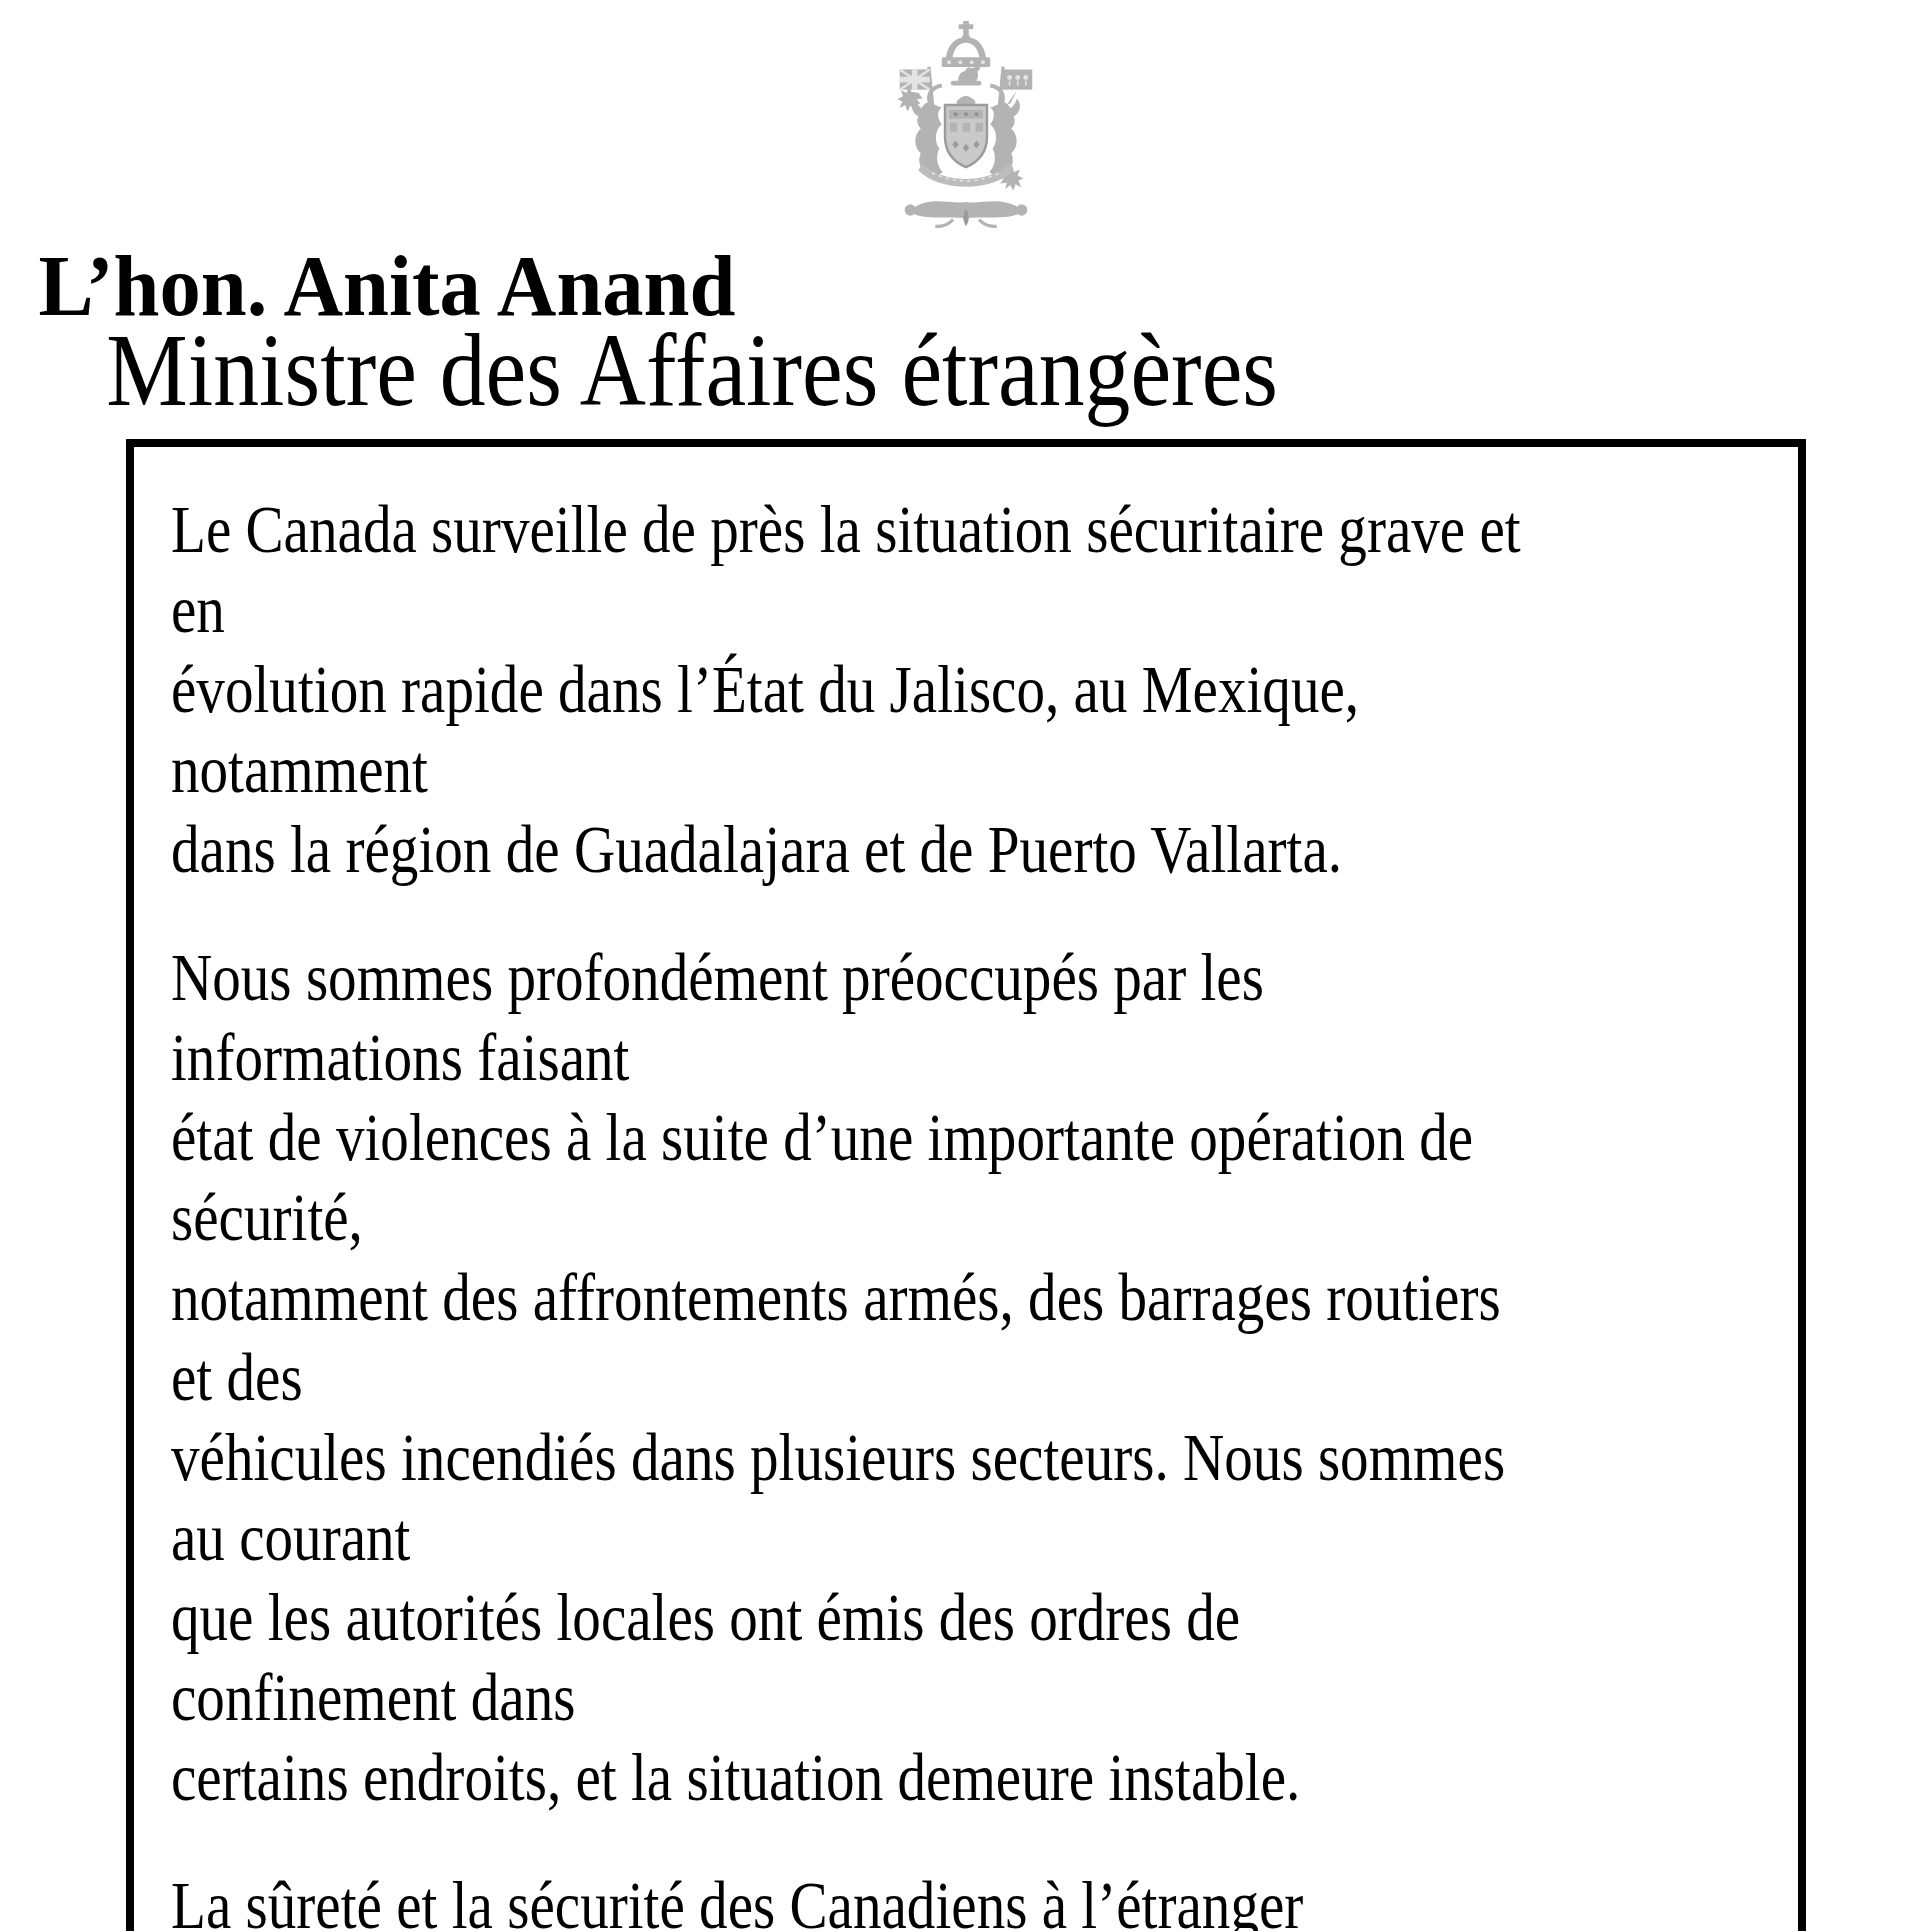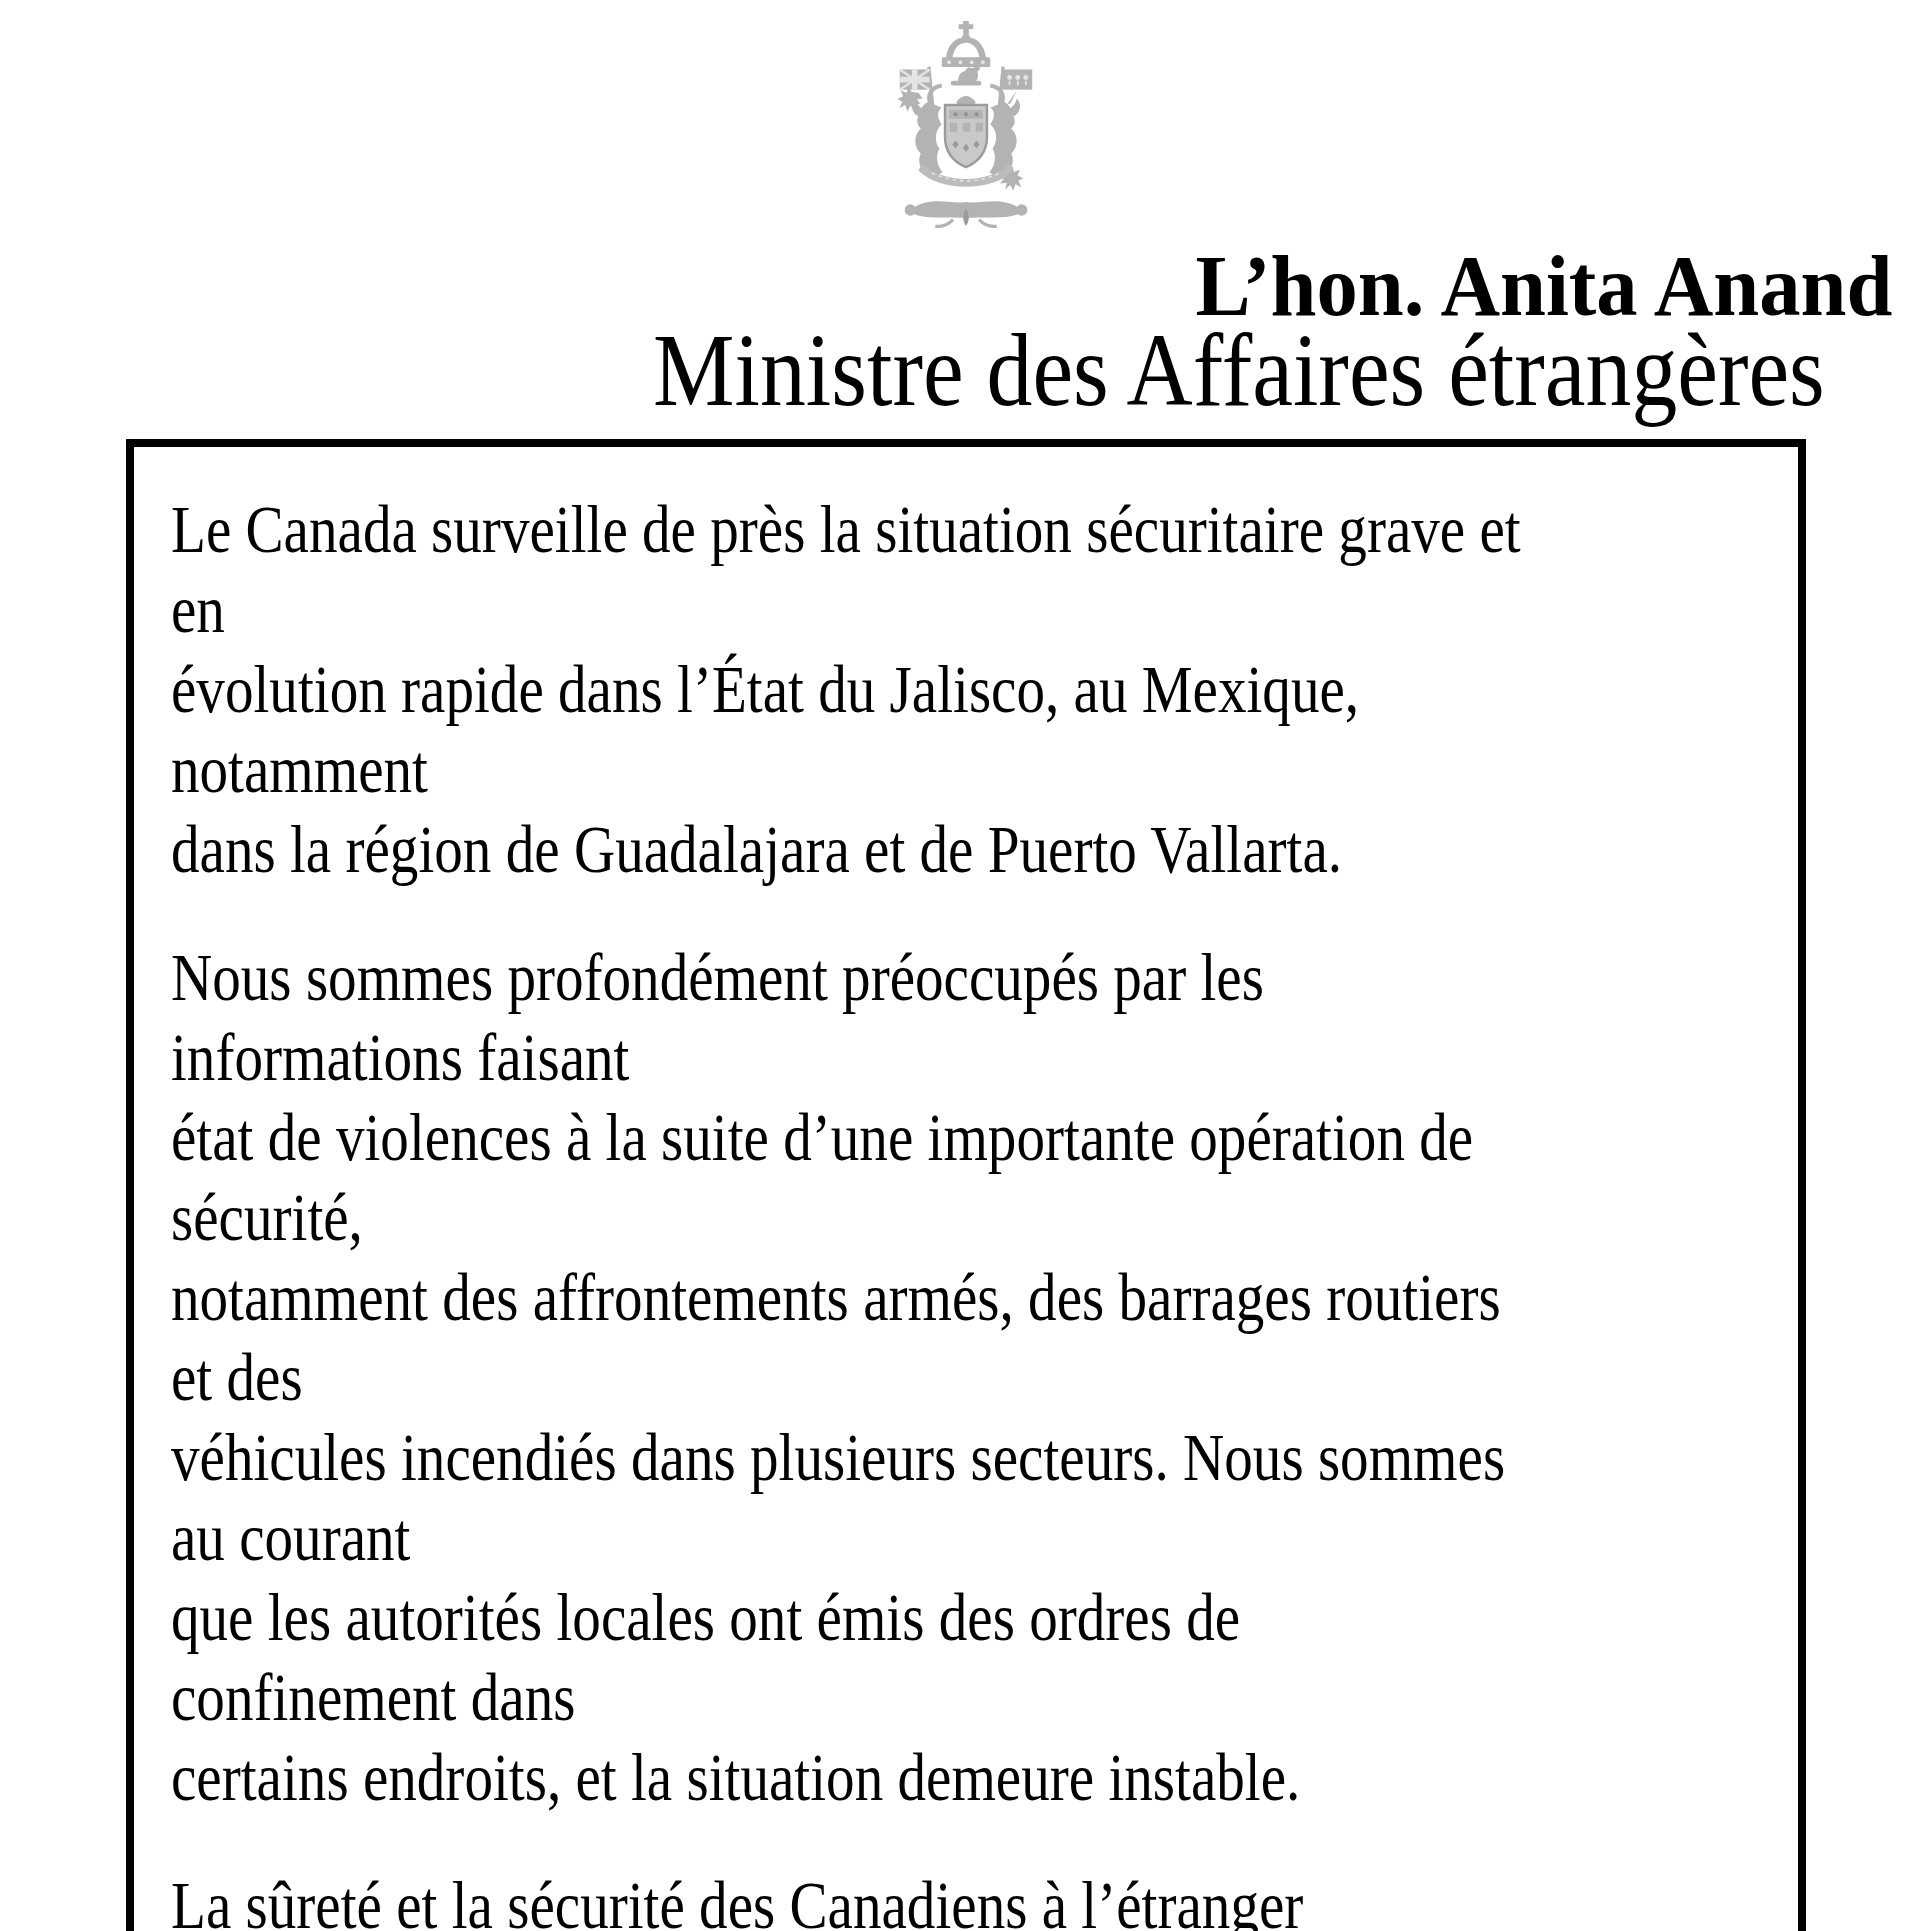--- a/index.html
+++ b/index.html
@@ -12,21 +12,21 @@
     font-family: "Liberation Serif", "DejaVu Serif", serif;
     color: #000000;
   }
   .page {
     position: relative;
     width: 1931px;
     height: 1931px;
     background: #ffffff;
   }
   .header {
-    text-align: right;
+    text-align: left;
   }
   .coat-of-arms {
     display: block;
     margin: 21px auto 0 auto;
     width: 164px;
     height: 210px;
   }
   .title {
     margin: 11.6px 0 0 0;
     font-size: 86px;

